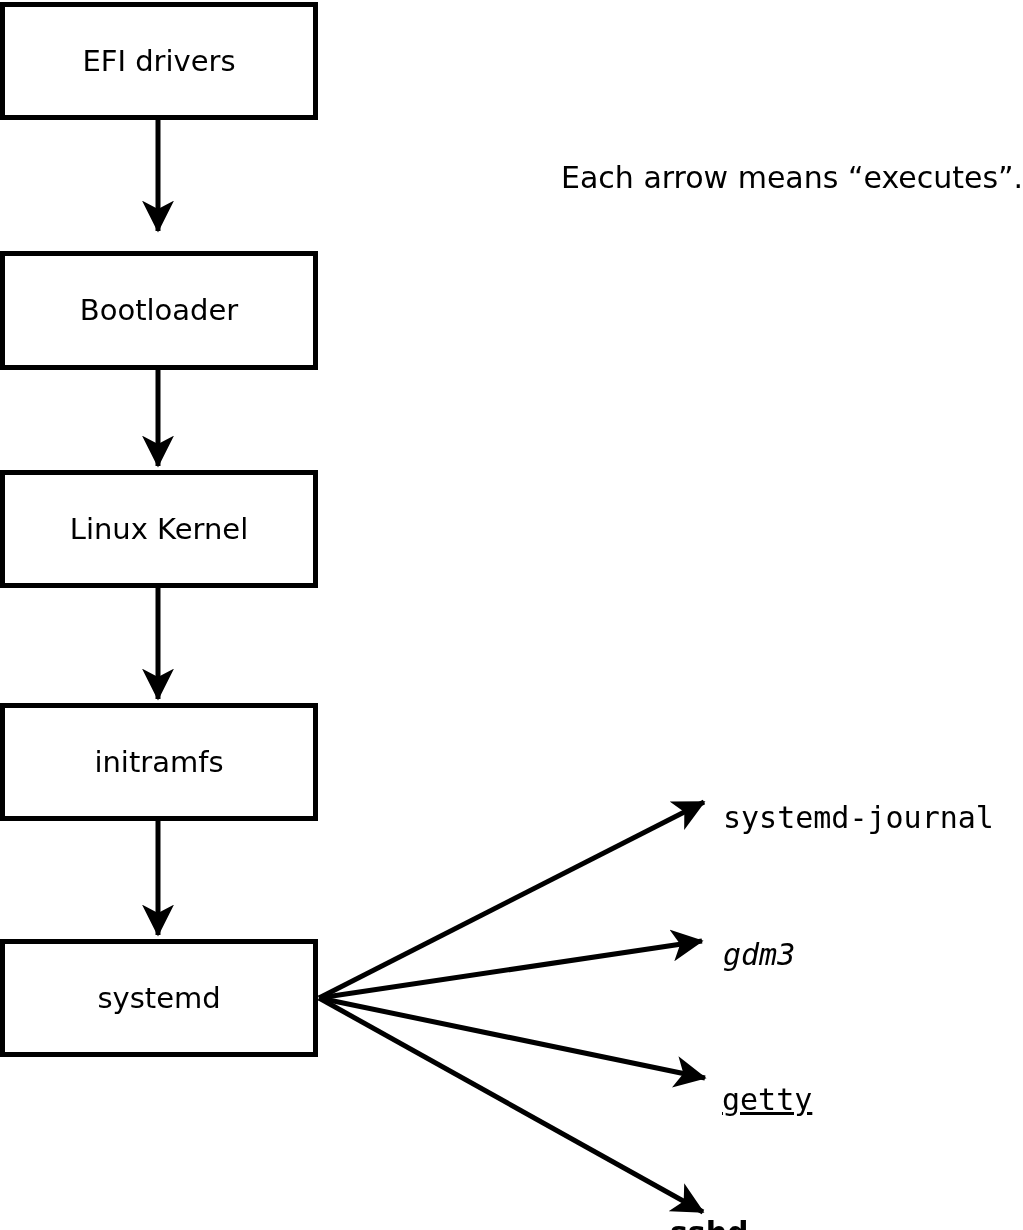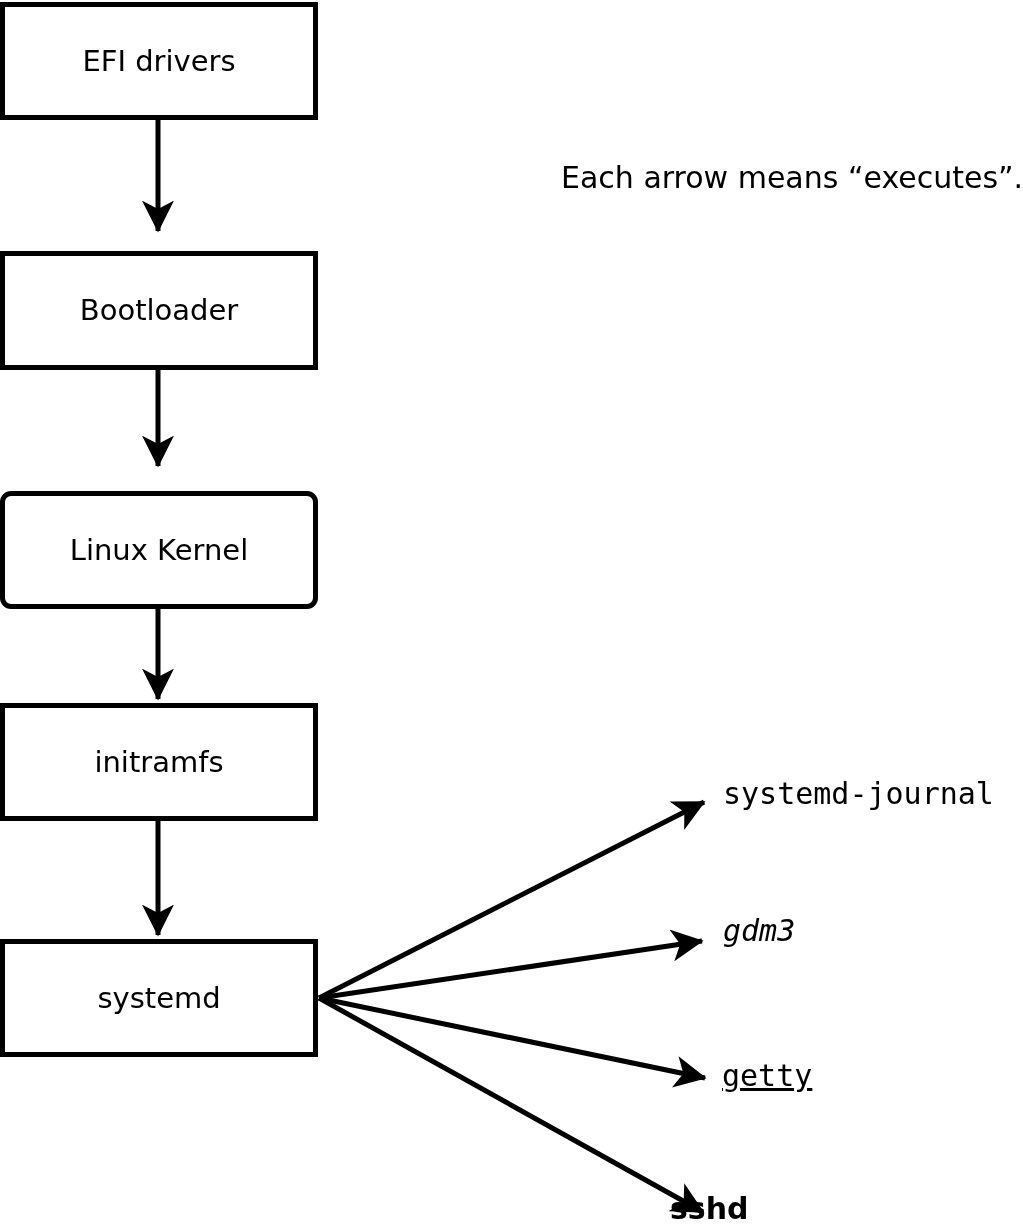--- a/index.html
+++ b/index.html
@@ -49,20 +49,21 @@
     font-size: 30px;
     line-height: 1;
     white-space: nowrap;
   }
   .spawn-label {
     position: absolute;
     transform: translateY(-50%);
     font-size: 30px;
     line-height: 1;
     white-space: nowrap;
+    margin-top: 24px;
   }
   .mono {
     font-family: "DejaVu Sans Mono", monospace;
   }
   .sans {
     font-family: "DejaVu Sans", sans-serif;
   }
 </style>
 </head>
 <body>
@@ -86,21 +87,21 @@
     <line x1="319" y1="998" x2="705" y2="1078" marker-end="url(#arrowhead)"></line>
     <line x1="319" y1="998" x2="703" y2="1212" marker-end="url(#arrowhead)"></line>
   </svg>
 
   <div class="node-box" style="top: 2px;">
     <span>EFI drivers</span>
   </div>
   <div class="node-box" style="top: 235px; height: 119px; margin-top: 16px;">
     <span>Bootloader</span>
   </div>
-  <div class="node-box" style="top: 491px; border-radius: 11px;">
+  <div class="node-box" style="top: 470px;">
     <span>Linux Kernel</span>
   </div>
   <div class="node-box" style="top: 939px;">
     <span>systemd</span>
   </div>
   <div class="node-box" style="top: 703px;">
     <span>initramfs</span>
   </div>
 
   <div class="note">Each arrow means “executes”.</div>

